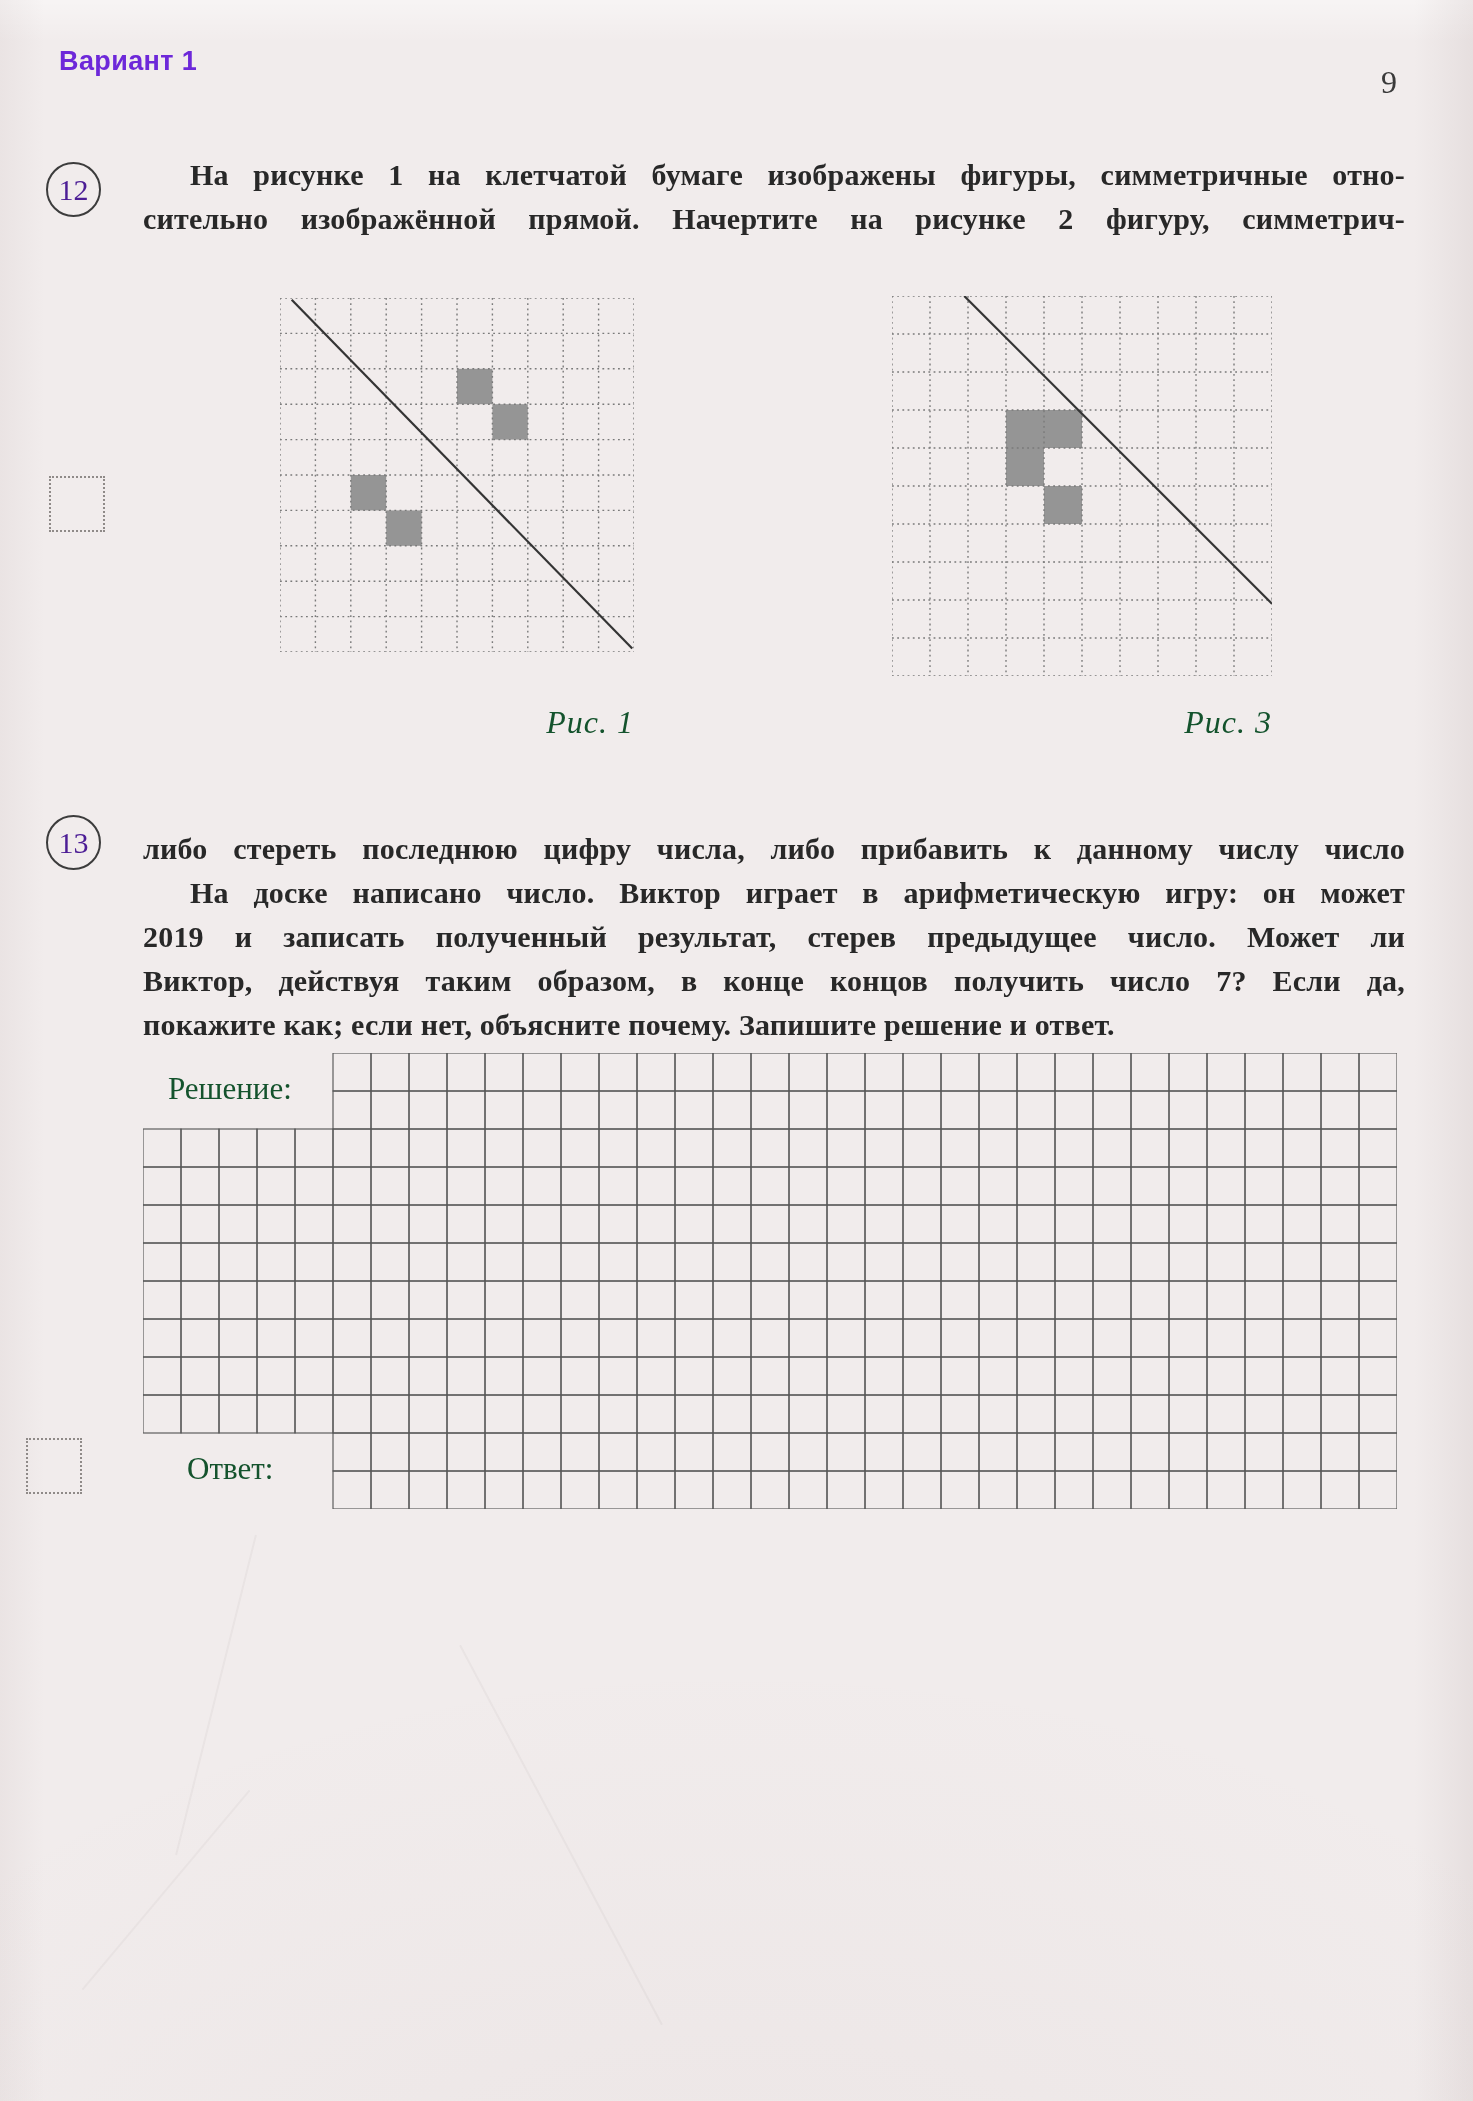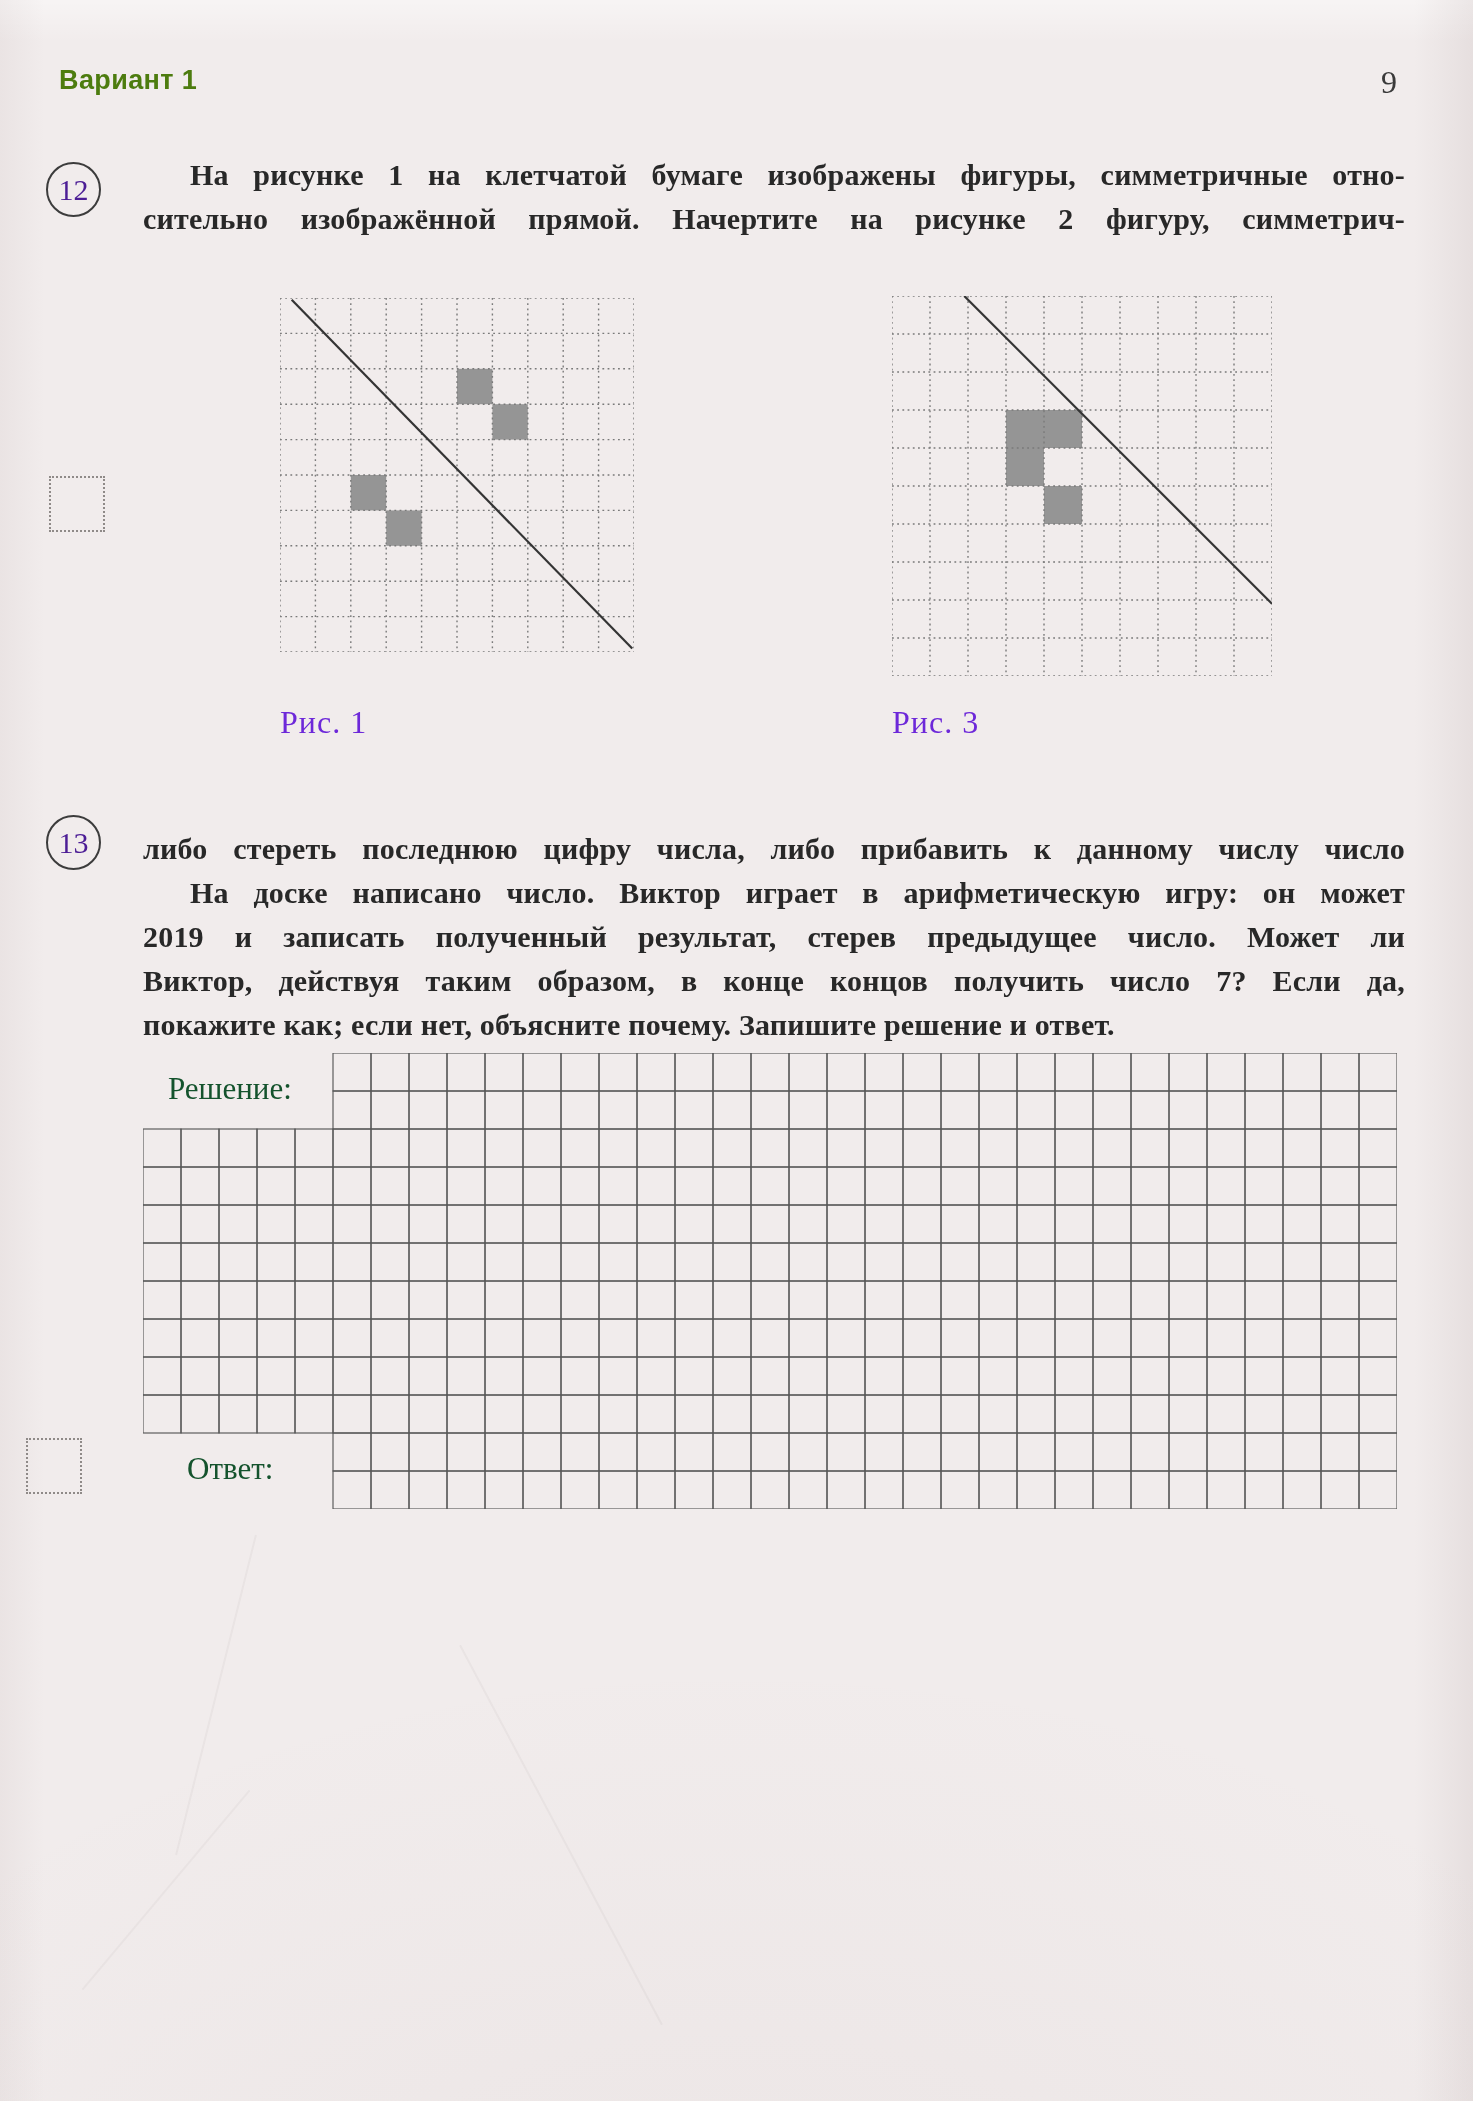--- a/index.html
+++ b/index.html
@@ -19,23 +19,23 @@
       linear-gradient(90deg, rgba(120,90,90,.06), rgba(0,0,0,0) 3%, rgba(0,0,0,0) 96%, rgba(120,90,90,.09)),
       linear-gradient(180deg, rgba(255,255,255,.45), rgba(255,255,255,0) 2%),
       radial-gradient(120% 55% at 50% 112%, rgba(160,130,130,.07), rgba(0,0,0,0) 60%);
   }
   .crease { position:absolute; pointer-events:none; background:rgba(95,75,75,.05); }
   #crease1 { left:215px; top:1530px; width:2px; height:330px; transform:rotate(14deg); }
   #crease2 { left:560px; top:1620px; width:2px; height:430px; transform:rotate(-28deg); }
   #crease3 { left:165px; top:1760px; width:2px; height:260px; transform:rotate(40deg); }
 
   .variant-label {
-    position:absolute; left:59px; top:65px;
+    position:absolute; left:59px; top:46px;
     font-family:"Liberation Sans", sans-serif;
-    font-size:27px; font-weight:600; color:#4d7c0f; letter-spacing:.4px;
+    font-size:27px; font-weight:600; color:#6d28d9; letter-spacing:.4px;
   }
   .page-number {
     position:absolute; right:76px; top:64px;
     font-size:32px; color:#3a3a3a;
   }
 
   .task-badge {
     position:absolute; width:55px; height:55px;
     border:2.3px solid #3c3c3c; border-radius:50%;
     text-align:center; line-height:51px; font-size:30px; color:#4c1d95;
@@ -52,21 +52,21 @@
   #task13-text { top:827px; }
   .tline { text-align:justify; text-align-last:justify; white-space:normal; }
   .tline.first { text-indent:47px; }
   .tline.last { text-align:left; text-align-last:left; }
 
   .fig-wrap { position:absolute; }
   #fig1-wrap { left:280px; top:298px; }
   #fig2-wrap { left:892px; top:296px; }
   .fig-wrap svg { display:block; }
   .fig-caption {
-    position:absolute; font-size:32px; color:#6d28d9; letter-spacing:1px; text-align:left;
+    position:absolute; font-size:32px; color:#14532d; letter-spacing:1px; text-align:right;font-style:italic;
   }
   #fig1-caption { left:280px; width:354px; top:704px; }
   #fig2-caption { left:892px; width:380px; top:704px; }
 
   #answer-area { position:absolute; left:143px; top:1053px; }
   #answer-area svg { display:block; }
   .write-label { position:absolute; font-size:31px; color:#14532d; }
   #solution-label { left:168px; top:1071px; }
   #answer-label  { left:187px; top:1451px; }
 

